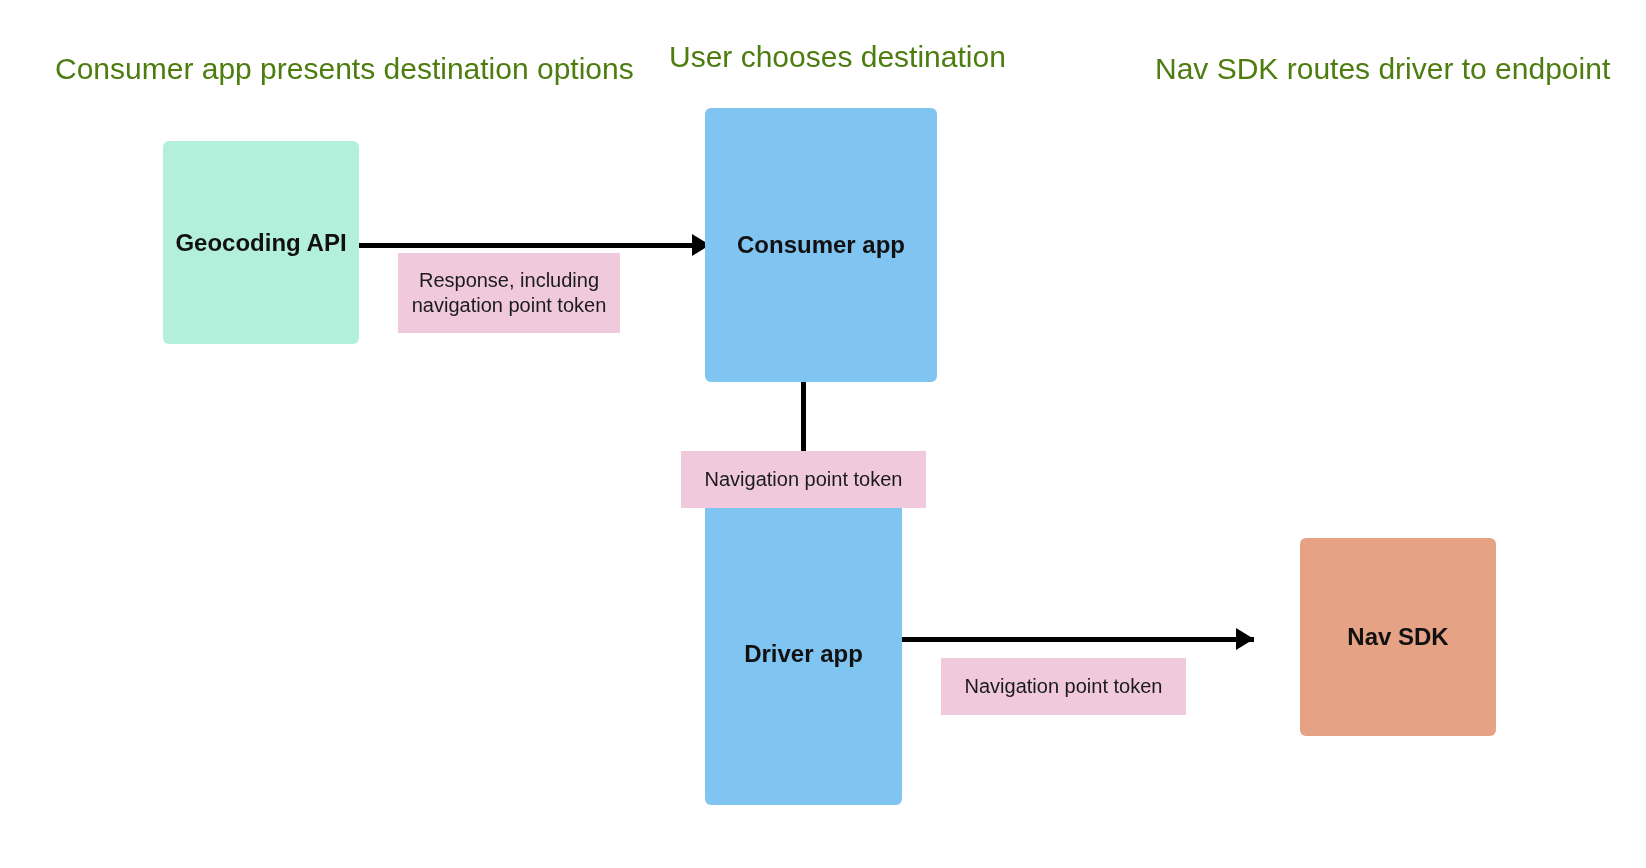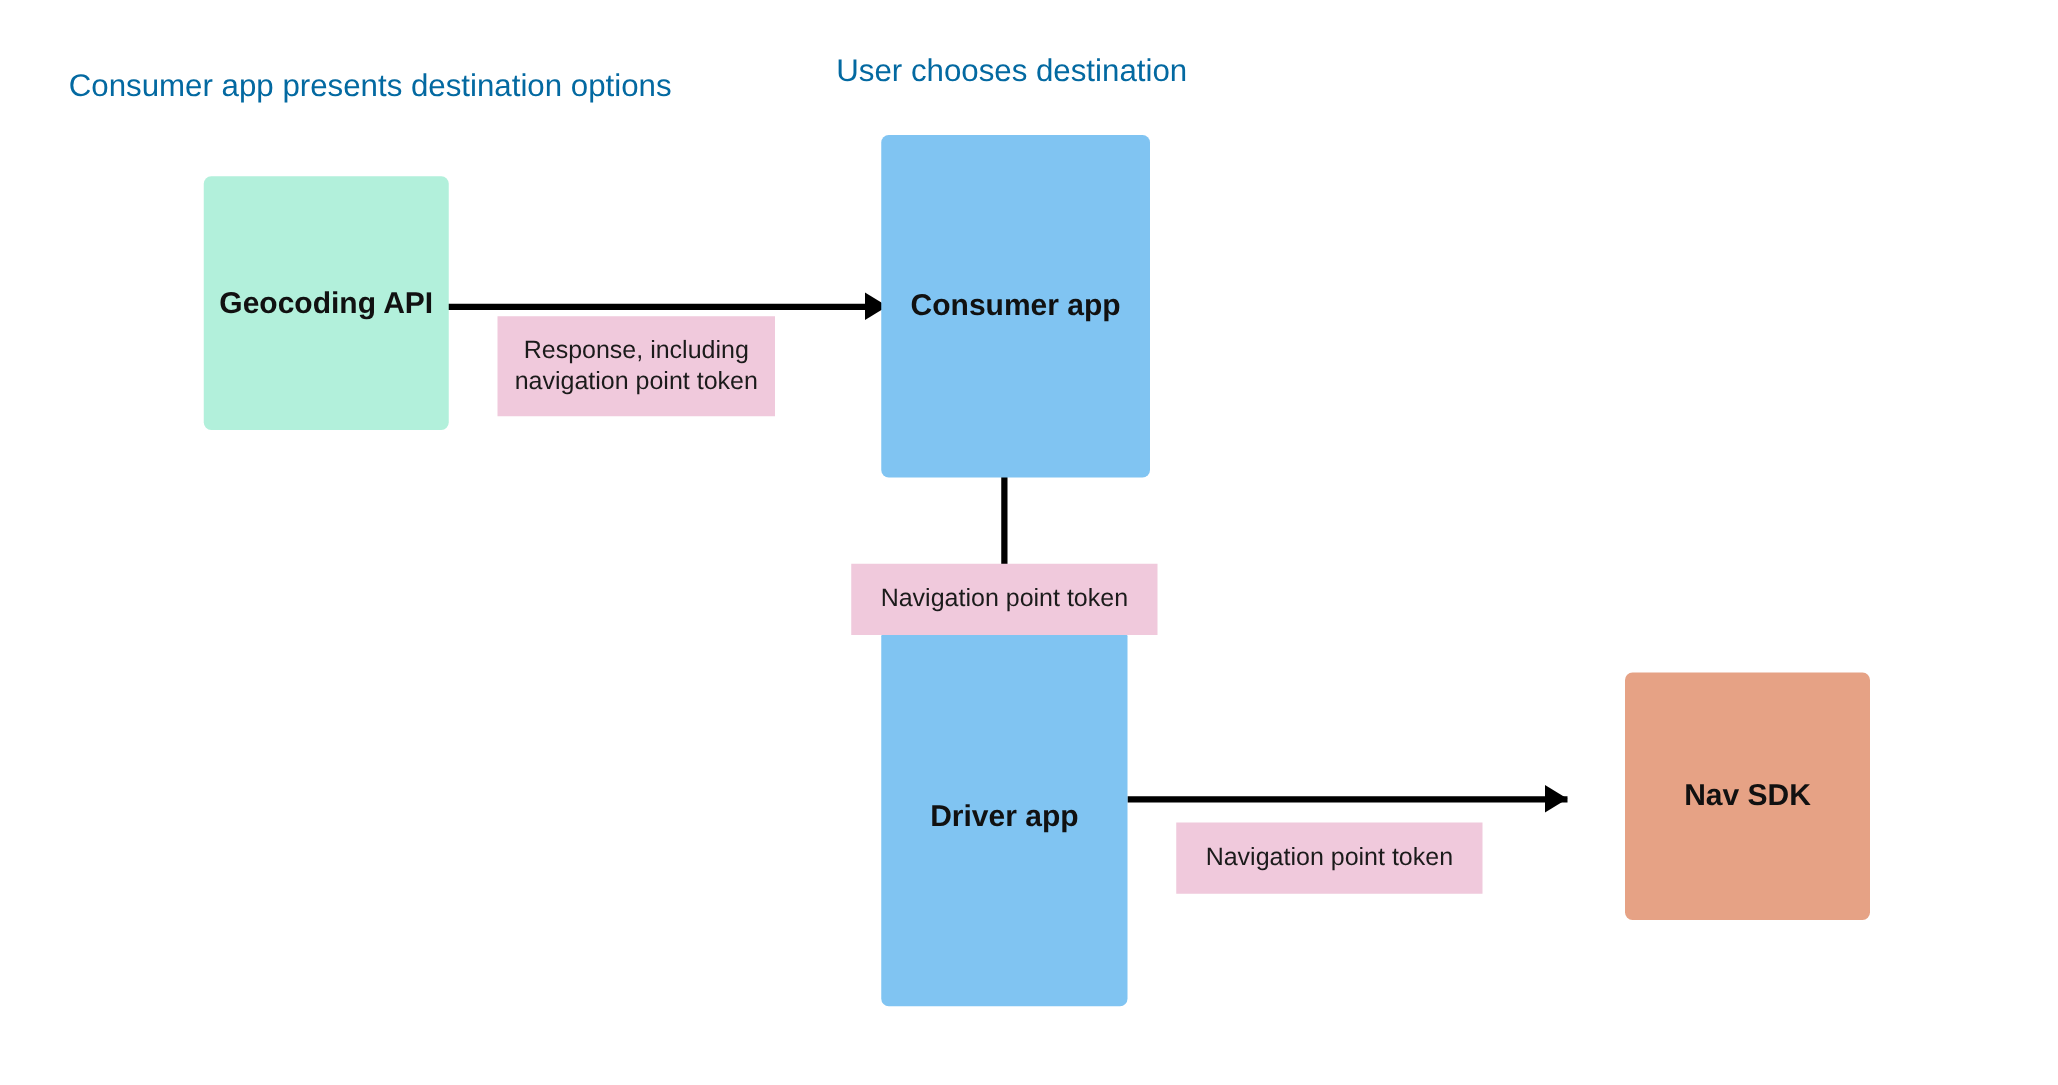--- a/index.html
+++ b/index.html
@@ -16,23 +16,23 @@
     position: relative;
     width: 1646px;
     height: 868px;
     background: #ffffff;
     overflow: hidden;
   }
 
   
   .col-header {
     position: absolute;
-    font-size: 25px;
+    font-size: 30px;
     line-height: 30px;
-    color: #0369a1;
+    color: #4d7c0f;
     font-weight: 400;
     white-space: nowrap;
   }
   #hdr-1 { left: 55px;   top: 54px; }
   #hdr-2 { left: 669px;  top: 42px; }
   #hdr-3 { left: 1155px; top: 54px; }
 
   
   .node {
     position: absolute;
@@ -47,21 +47,21 @@
     box-sizing: border-box;
     z-index: 3;
   }
   #node-geocoding {
     left: 163px; top: 141px;
     width: 196px; height: 203px;
     background: #b2f0db;
   }
   #node-consumer {
     left: 705px; top: 108px;
-    width: 215px; height: 274px;
+    width: 232px; height: 274px;
     background: #80c4f2;
   }
   #node-driver {
     left: 705px; top: 503px;
     width: 197px; height: 302px;
     background: #80c4f2;
   }
   #node-navsdk {
     left: 1253px; top: 538px;
     width: 196px; height: 198px;
@@ -135,20 +135,21 @@
     width: 245px; height: 57px;
   }
 </style>
 </head>
 <body>
 
 <div id="canvas">
 
   <div class="col-header" id="hdr-1">Consumer app presents destination options</div>
   <div class="col-header" id="hdr-2">User chooses destination</div>
+  <div class="col-header" id="hdr-3">Nav SDK routes driver to endpoint</div>
 
   <div class="conn-line conn-h" id="line-geo-consumer"></div>
   <div class="arrowhead arrow-right" id="head-geo-consumer"></div>
 
   <div class="conn-line conn-v" id="line-consumer-driver"></div>
   <div class="arrowhead arrow-down" id="head-consumer-driver"></div>
 
   <div class="conn-line conn-h" id="line-driver-navsdk"></div>
   <div class="arrowhead arrow-right" id="head-driver-navsdk"></div>
 

